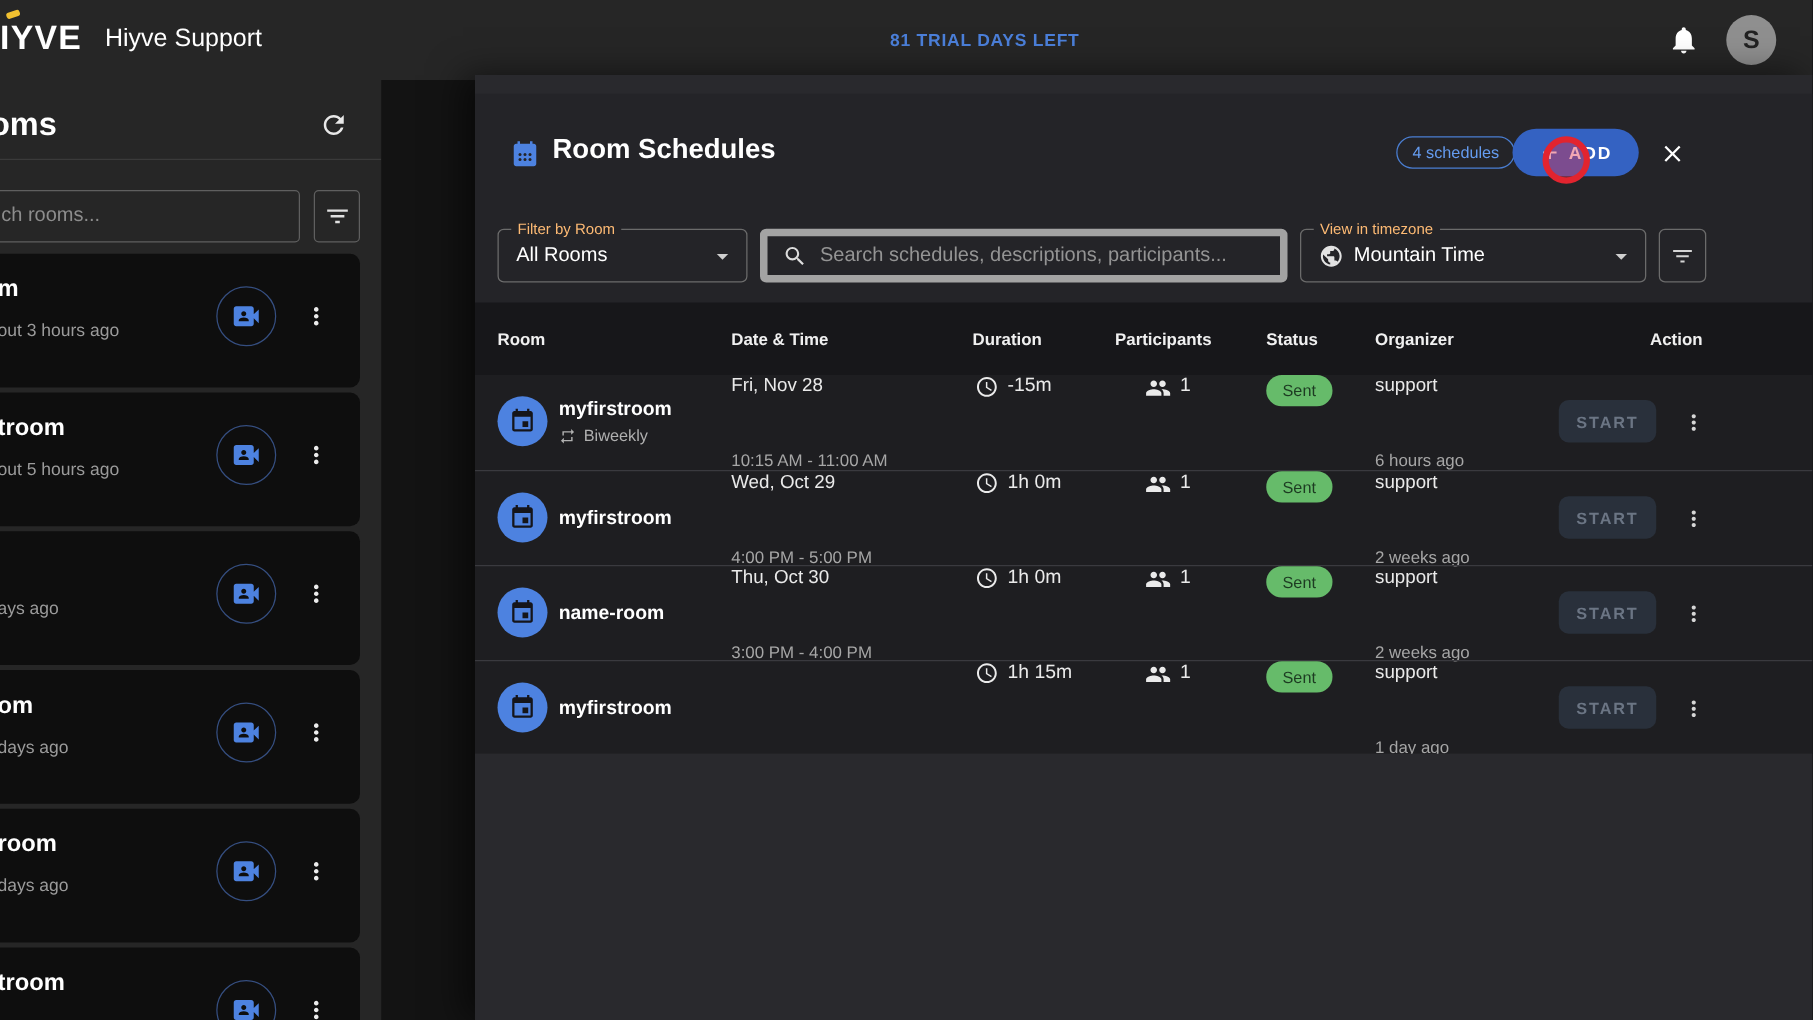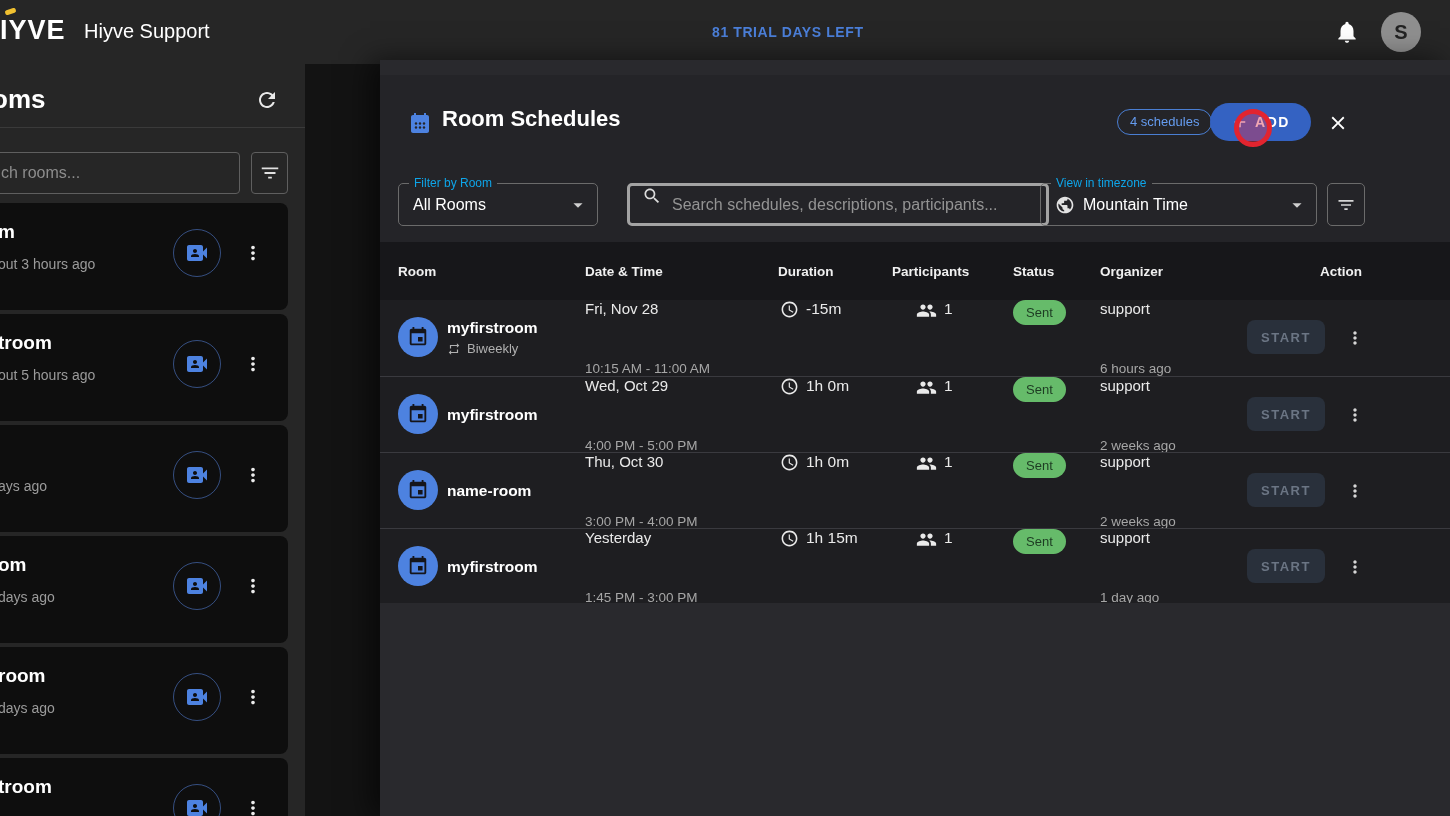--- a/index.html
+++ b/index.html
@@ -50,27 +50,27 @@
     border-radius:13px; color:#659cf0; font-size:13px; line-height:24px; }
   .m-add { position:absolute; left:830px; top:28px; width:101px; height:38px; border-radius:19px; background:#3462c2;
     border:none; color:#fff; font-size:14px; font-weight:700; letter-spacing:1.5px;
     display:flex; align-items:center; justify-content:center; gap:6px; }
   .click-ring { position:absolute; left:854px; top:34px; width:38px; height:38px; border:5px solid #e2242f;
     border-radius:50%; background:rgba(225,45,75,.42); z-index:6; }
   .m-close { position:absolute; left:944px; top:34px; width:28px; height:28px; color:#fff; background:transparent; border:none;
     display:flex; align-items:center; justify-content:center; }
 
   .ff { position:absolute; top:108px; height:43px; border:1px solid #6b6b6b; border-radius:5px; }
-  .ff-label { position:absolute; top:-8px; left:10px; font-size:12px; color:#0ea5e9; background:#242428; padding:0 5px; white-space:nowrap; }
+  .ff-label { position:absolute; top:-8px; left:10px; font-size:12px; color:#fdba74; background:#242428; padding:0 5px; white-space:nowrap; }
   .ff-inner { display:flex; align-items:center; height:100%; padding:0 14px; gap:8px; }
   .ff-value { font-size:16px; color:#fff; white-space:nowrap; }
   .ff-caret { position:absolute; right:8px; top:10px; width:22px; height:22px; color:#cfcfcf; }
   .sel-room { left:18px; width:200px; }
-  .search-wrap { position:absolute; left:228px; top:108px; width:422px; height:43px; border:3px solid #a3a3a3; border-radius:5px;
-    display:flex; padding:0 12px; gap:10px;margin-left:19px; }
+  .search-wrap { position:absolute; left:228px; top:108px; width:422px; height:43px; border:6px solid #a3a3a3; border-radius:5px;
+    display:flex; align-items:center; padding:0 12px; gap:10px; }
   .search-input { flex:1; background:transparent; border:none; outline:none; color:#ddd; font-size:16px;
     font-family:"Liberation Sans","DejaVu Sans",sans-serif; }
   .search-input::placeholder { color:#949494; }
   .sel-tz { left:660px; width:277px; }
   .m-filter-btn { position:absolute; left:947px; top:108px; width:38px; height:43px; border:1px solid #6b6b6b; border-radius:5px;
     display:flex; align-items:center; justify-content:center; color:#d5d5d5; background:transparent; }
 
   .th { position:absolute; top:0; height:58px; display:flex; align-items:center; font-size:13.5px; font-weight:700; color:#f0f0f0; }
 
   .s-row { position:absolute; left:0; right:0; height:75px; }
@@ -465,24 +465,20 @@
 
       <div class="s-row" style="top:228px">
         <div class="row-icon">
             <svg class="ic" width="22" height="22">
               <use href="#i-event"></use>
             </svg>
           </div>
         <div class="cell col" style="left:67px">
           <div class="r-name">myfirstroom</div>
         </div>
-        <div class="cell col" style="left:205px">
-          <div class="d1">Yesterday</div>
-          <div class="d2">1:45 PM - 3:00 PM</div>
-        </div>
         <div class="cell inline" style="left:400px">
           <svg class="ic" width="19" height="19">
               <use href="#i-clock"></use>
             </svg>
           <span>1h 15m</span>
         </div>
         <div class="cell inline" style="left:536px">
           <svg class="ic" width="21" height="21">
               <use href="#i-people"></use>
             </svg>

